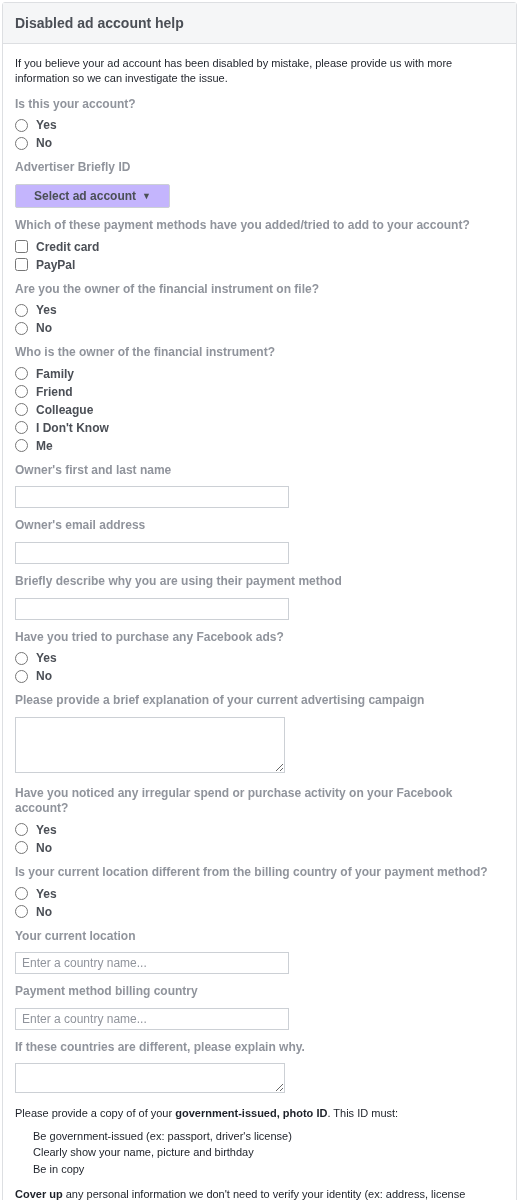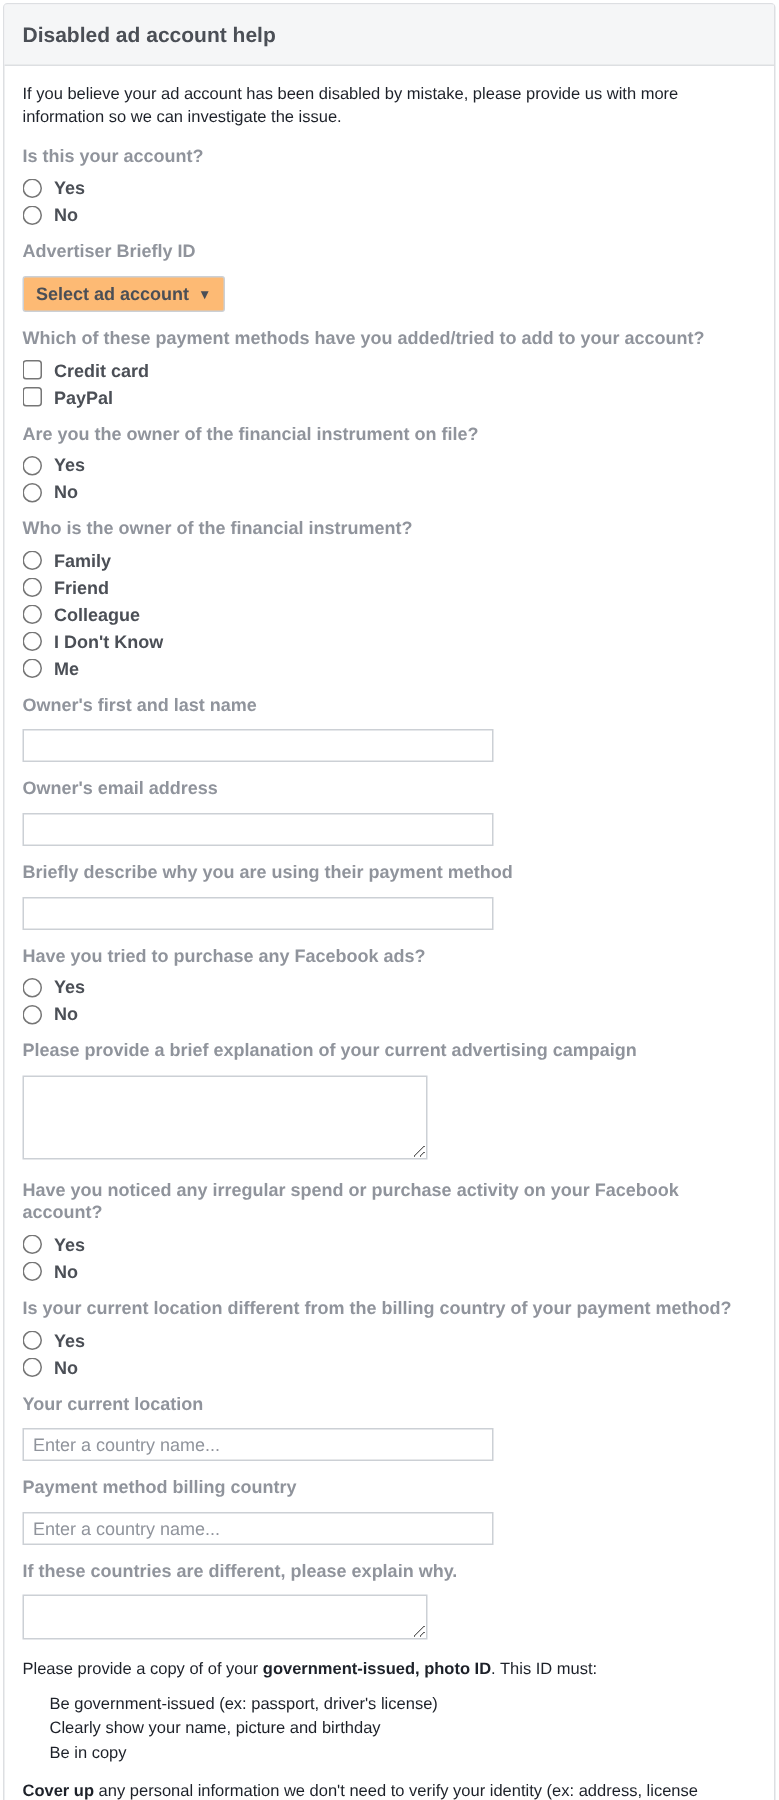--- a/index.html
+++ b/index.html
@@ -51,37 +51,37 @@
     accent-color: #90949c;
   }
   .opt-label {
     font-size: 12px;
     color: #4b4f56;
     font-weight: bold;
   }
   .dropdown {
     display: inline-flex;
     align-items: center;
-    background: #fdba74;
+    background: #c4b5fd;
     border: 1px solid #ccd0d5;
     border-radius: 2px;
-    padding: 4px 8px;
+    padding: 4px 18px;
     font-size: 12px;
     font-weight: bold;
     color: #4b4f56;
     cursor: pointer;
     margin-top: 2px;
   }
   .caret {
     margin-left: 6px;
     font-size: 9px;
     color: #4b4f56;
   }
   .text-input {
-    width: 314px;
+    width: 274px;
     height: 22px;
     border: 1px solid #ccd0d5;
     padding: 2px 6px;
     font-size: 12px;
     color: #4d7c0f;
     margin-top: 2px;
   }
   .text-input::placeholder { color: #90949c; }
   .textarea-lg {
     width: 270px;

